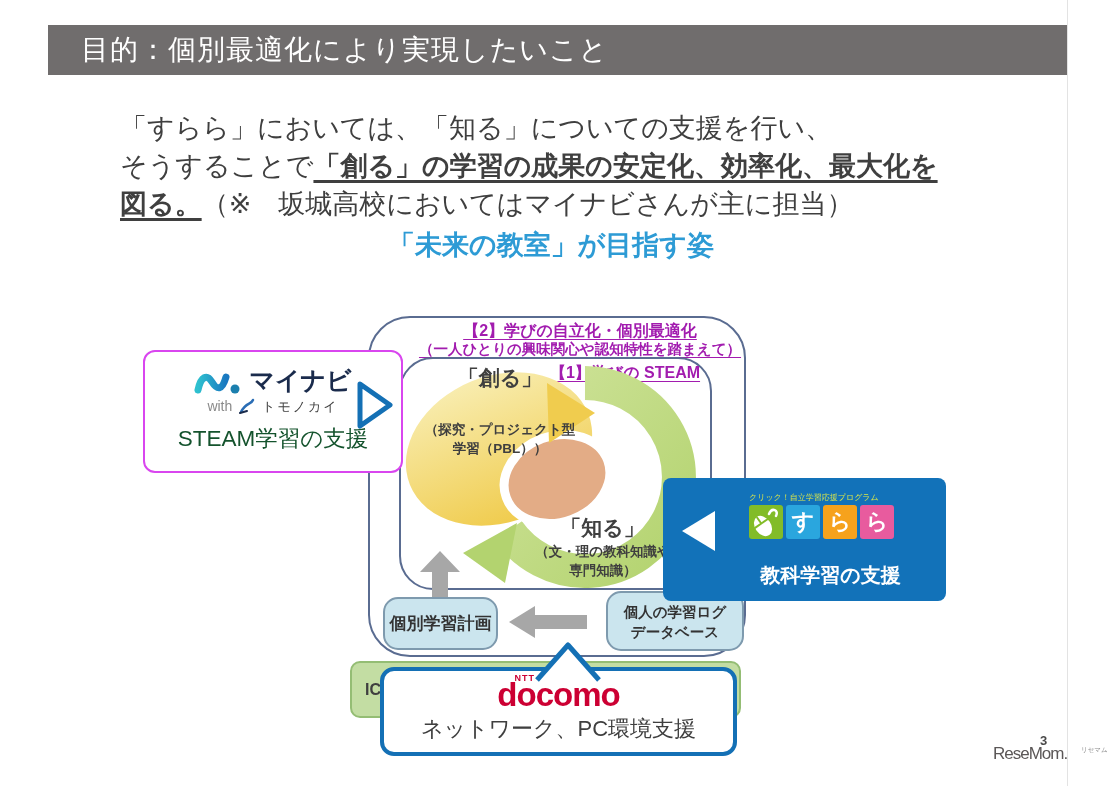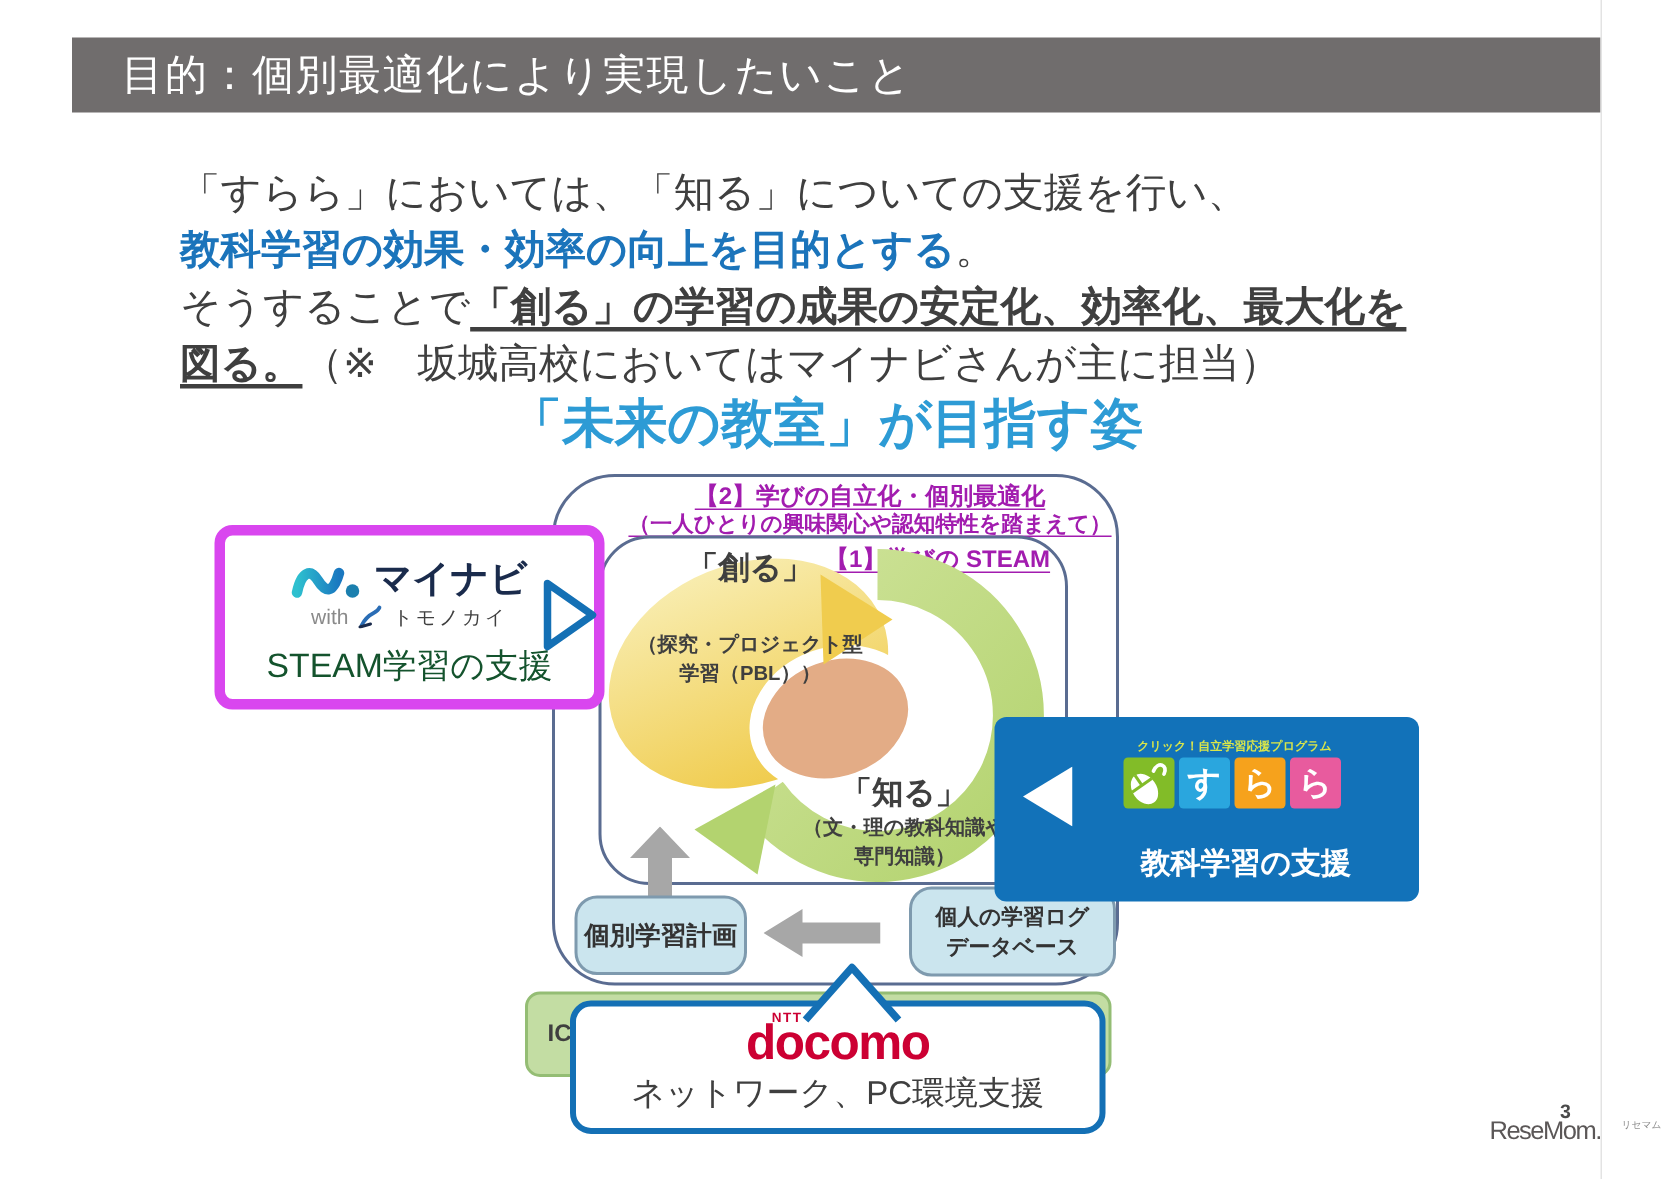--- a/index.html
+++ b/index.html
@@ -10,21 +10,21 @@
   
   .header { position:absolute; left:48px; top:25px; width:1019px; height:50px;
             background:#706d6d; color:#ffffff; font-size:28px; line-height:50px;
             padding-left:33px; letter-spacing:1px; }
 
   
   .intro { position:absolute; left:120px; top:109px; width:866px;
            font-size:27px; line-height:38px; color:#3f3f3f; }
   .em-blue  { color:#1b74bb; font-weight:bold; }
   .em-under { font-weight:bold; text-decoration:underline; text-decoration-thickness:2.5px; text-underline-offset:5px; }
-  .subtitle { margin-top:3px; width:862px; text-align:center; color:#2d9bd5; font-weight:bold; font-size:35px; }
+  .subtitle { margin-top:3px; width:862px; text-align:center; color:#2d9bd5; font-weight:bold; font-size:27px; }
 
   
   .outer-rect { position:absolute; left:368px; top:316px; width:378px; height:341px;
                 border:2px solid #5a6c91; border-radius:42px; }
   .inner-rect { position:absolute; left:399px; top:357px; width:313px; height:233px;
                 border:2px solid #5a6c91; border-radius:34px; }
   .frame-label { position:absolute; color:#a21caf; font-weight:bold; text-align:center;
                  text-decoration:underline; text-underline-offset:3px; }
 
   .dg-text { position:absolute; color:#3f3f3f; text-align:center; }
@@ -33,31 +33,31 @@
 
   
   .lb-box { position:absolute; background:#cbe5ee; border:2px solid #7e9aae; border-radius:15px;
             color:#333333; font-weight:bold; text-align:center; }
   .ict-box { position:absolute; left:350px; top:661px; width:391px; height:57px;
              background:#c3dda3; border:2px solid #94bd74; border-radius:10px;
              color:#3f3f3f; font-weight:bold; font-size:16px; line-height:53px; padding-left:13px; z-index:1; }
 
   
   .mynavi-card { position:absolute; left:143px; top:350px; width:260px; height:123px;
-                 background:#ffffff; border:7px solid #d946ef; border-radius:12px; z-index:3; }
+                 background:#ffffff; border:2px solid #d946ef; border-radius:12px; z-index:3; }
   .mynavi-logo-row { display:flex; justify-content:center; align-items:center; margin-top:12px; }
   .mynavi-brand { font-size:25px; font-weight:bold; color:#1a2b4c; margin-left:3px; }
   .mynavi-with-row { text-align:center; margin-top:1px; color:#8a8a8a; font-size:14px; }
   .mynavi-partner { font-size:13px; color:#3f3f3f; letter-spacing:2px; }
   .mynavi-caption { text-align:center; font-size:22.5px; color:#14532d; margin-top:7px; }
 
   .surara-card { position:absolute; left:663px; top:478px; width:283px; height:123px;
                  background:#1272b9; border-radius:8px; z-index:3; }
   .surara-logo { position:absolute; left:86px; top:14px; width:160px; }
-  .surara-tagline { font-size:8px; color:#d9e54a; text-align:center; white-space:nowrap; width:148px;font-weight:bold; }
+  .surara-tagline { font-size:8px; color:#d9e54a; white-space:nowrap; width:148px; }
   .surara-tiles { display:flex; gap:3px; margin-top:2px; }
   .tile { width:34px; height:34px; border-radius:3px; display:flex; align-items:center;
           justify-content:center; color:#ffffff; font-weight:bold; font-size:22px; }
   .tile-green  { background:#82bc28; }
   .tile-blue   { background:#2aa6de; }
   .tile-orange { background:#f6a21c; }
   .tile-pink   { background:#e85b9e; }
   .surara-caption { position:absolute; left:60px; right:8px; top:84px; text-align:center;
                     color:#ffffff; font-size:20px; font-weight:bold; }
 
@@ -82,21 +82,20 @@
 <body>
 
 <div class="slide">
 
   <div class="header">
     <span>目的：個別最適化により実現したいこと</span>
   </div>
 
   <div class="intro">
     <div><span>「すらら」においては、「知る」についての支援を行い、</span></div>
-    <div><span class="em-blue">教科学習の効果・効率の向上を目的とする</span><span>。</span></div>
     <div><span>そうすることで</span><span class="em-under">「創る」の学習の成果の安定化、効率化、最大化を</span></div>
     <div><span class="em-under">図る。</span><span>（※　坂城高校においてはマイナビさんが主に担当）</span></div>
     <div class="subtitle">「未来の教室」が目指す姿</div>
   </div>
 
   <div class="outer-rect"></div>
   <div class="frame-label" style="left:430px; top:321px; width:300px; font-size:16px;">【2】学びの自立化・個別最適化</div>
   <div class="frame-label" style="left:400px; top:340px; width:360px; font-size:14.5px;">（一人ひとりの興味関心や認知特性を踏まえて）</div>
 
   <div class="inner-rect"></div>

